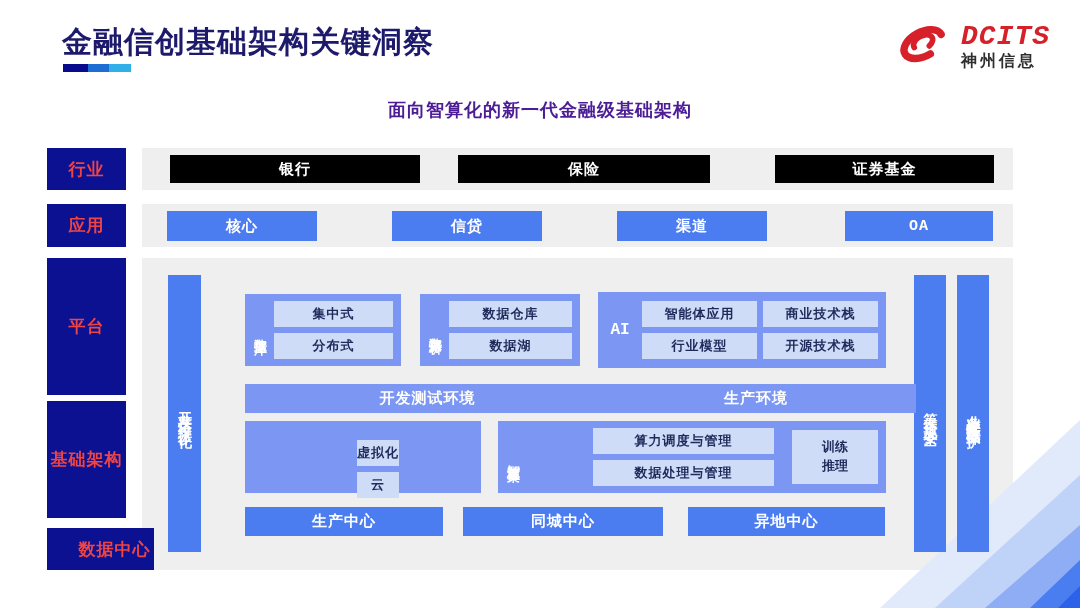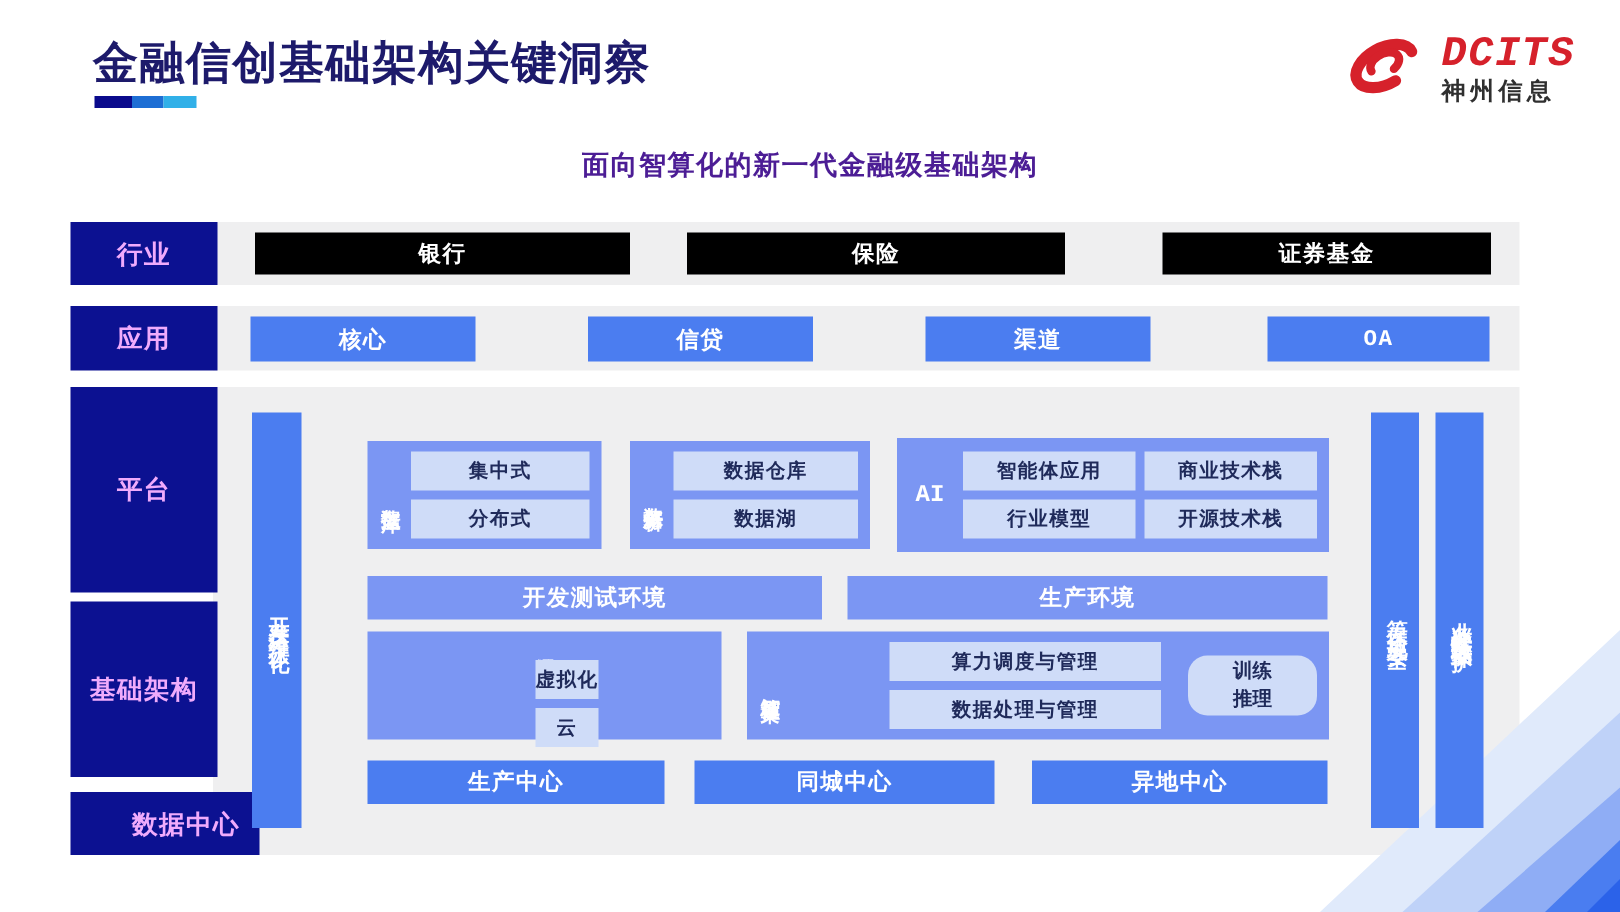--- a/index.html
+++ b/index.html
@@ -11,46 +11,46 @@
   .title-underline .seg1{width:25px;background:#0a0a8c;}
   .title-underline .seg2{width:21px;background:#1d6ed4;}
   .title-underline .seg3{width:22px;background:#31b0e8;}
   .logo{position:absolute;left:893px;top:16px;display:flex;align-items:center;gap:8px;}
   .logo-text{display:flex;flex-direction:column;line-height:1.05;}
   .logo-brand{font-size:28px;font-weight:bold;font-style:italic;color:#d6212b;letter-spacing:1px;}
   .logo-company{font-size:16px;font-weight:bold;color:#2f2f2f;letter-spacing:3px;margin-top:2px;}
   .subtitle{position:absolute;left:0;top:98px;width:1080px;text-align:center;
             font-size:18px;font-weight:bold;color:#4c1d95;letter-spacing:1px;}
   
-  .navy-label{position:absolute;left:47px;width:98px;background:#0c1191;color:#f0abfc;
+  .navy-label{position:absolute;left:47px;width:79px;background:#0c1191;color:#ef4444;
               display:flex;align-items:center;justify-content:center;
               font-size:17px;font-weight:bold;letter-spacing:1px;}
   
   .gray{position:absolute;left:142px;width:871px;background:#efeff0;}
   
   .box{position:absolute;display:flex;align-items:center;justify-content:center;
        color:#fff;font-weight:bold;font-size:15px;letter-spacing:1px;}
   .b-primary{background:#000000;}
   .b-medium{background:#4b7df0;}
-  .b-group{background:#7b96f3;}
+  .b-group{background:#7b96f3;padding-left:31px;}
   .vbar{position:absolute;top:275px;width:32px;height:277px;background:#4b7df0;color:#fff;
         display:flex;align-items:center;justify-content:center;font-weight:bold;font-size:14px;}
   .vtext{writing-mode:vertical-rl;text-orientation:upright;letter-spacing:4px;}
   .group{position:absolute;background:#7b96f3;display:flex;align-items:center;
          padding:7px 8px;box-sizing:border-box;gap:8px;}
   .group-label{color:#fff;font-weight:bold;font-size:13px;writing-mode:vertical-rl;
                text-orientation:upright;letter-spacing:1px;line-height:1;flex:0 0 auto;}
   .group-col{display:flex;flex-direction:column;gap:6px;flex:1;}
   .chip{background:#cfdcf8;color:#1f2a5a;font-weight:bold;font-size:13px;height:26px;
         display:flex;align-items:center;justify-content:center;letter-spacing:1px;}
   .ai-label{color:#fff;font-weight:bold;font-size:16px;flex:0 0 28px;text-align:center;}
   .ai-grid{display:grid;grid-template-columns:1fr 1fr;gap:6px;flex:1;}
   .side-chip{background:#cfdcf8;color:#1f2a5a;font-weight:bold;font-size:13px;
-             width:86px;height:40px;display:flex;align-items:center;justify-content:center;
-             text-align:center;white-space:pre-line;line-height:1.5;flex:0 0 auto;border-radius:13px;}
+             width:86px;height:54px;display:flex;align-items:center;justify-content:center;
+             text-align:center;white-space:pre-line;line-height:1.5;flex:0 0 auto;}
   .deco{position:absolute;left:780px;top:378px;width:300px;height:230px;}
 </style>
 </head>
 <body>
 
 <div class="stage">
 
   <div class="page-title">金融信创基础架构关键洞察</div>
   <div class="title-underline">
     <div class="seg1"></div>

